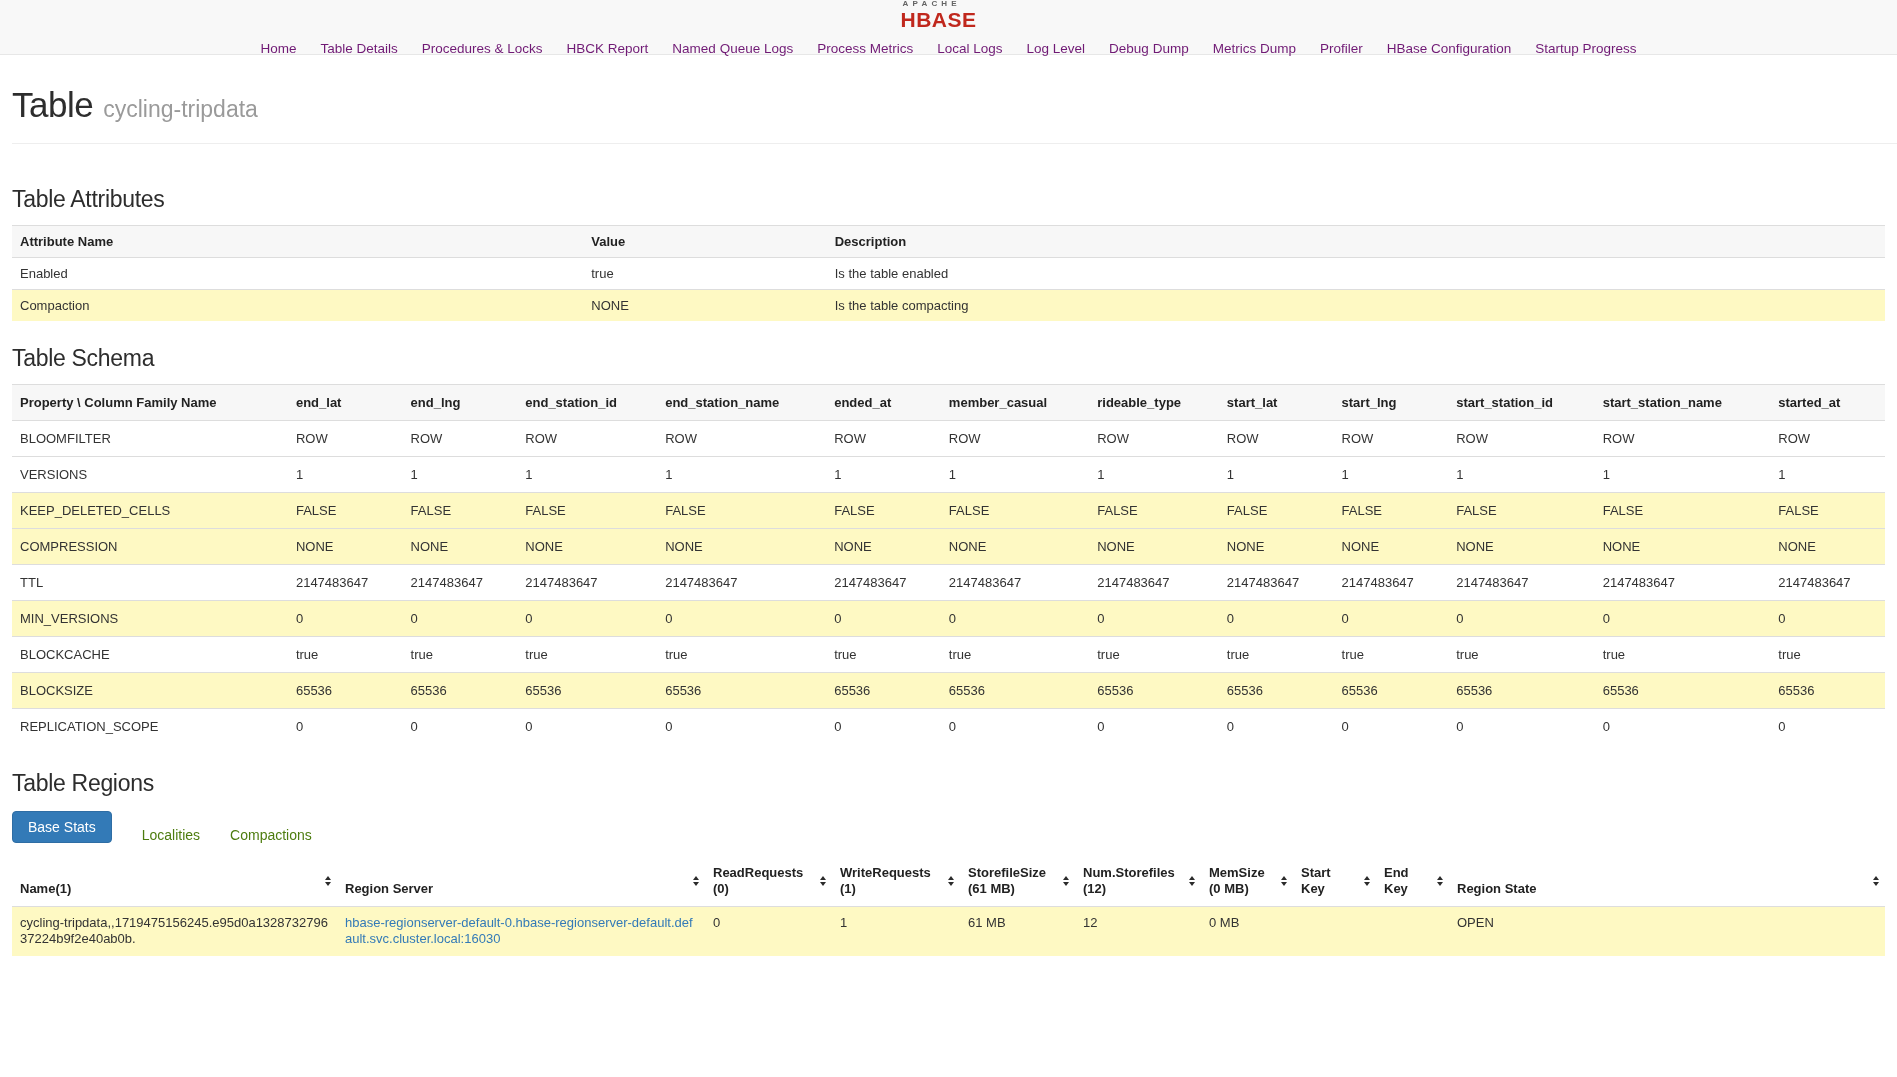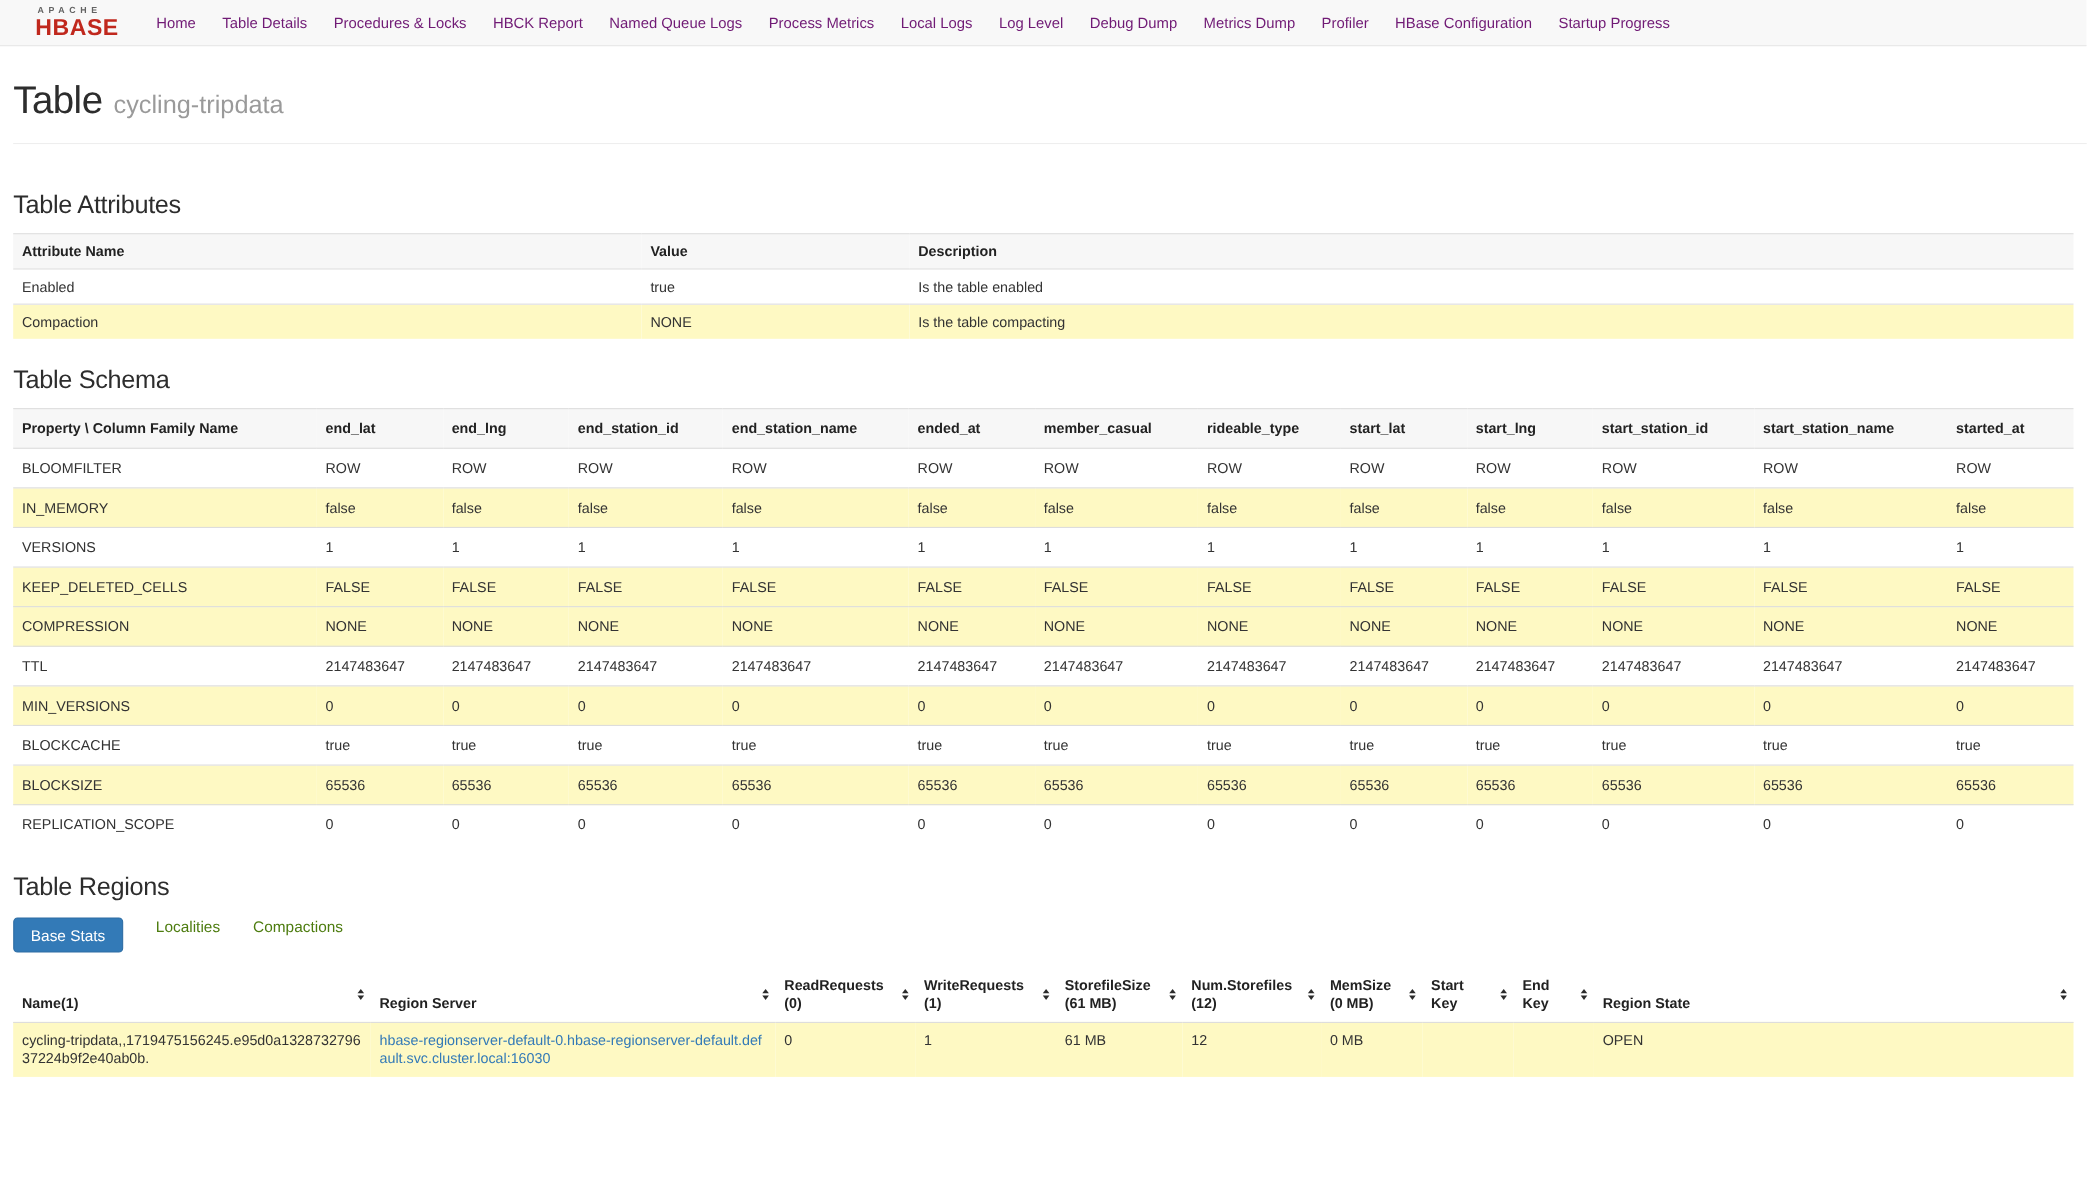--- a/index.html
+++ b/index.html
@@ -5,22 +5,22 @@
   * { box-sizing: border-box; margin: 0; padding: 0; }
   html, body {
     width: 1897px; height: 1077px; overflow: hidden;
     background: #fff; color: #333;
     font-family: "Liberation Sans", "DejaVu Sans", sans-serif;
     font-size: 13px;
   }
   
   .navbar {
     display: flex; align-items: center;
-    height: 42px; padding: 0 30px;
-    background: #f8f8f8; border-bottom: 1px solid #e7e7e7;
+    height: 55px; padding: 0 14px;
+    background: #f8f8f8; border-bottom: 1px solid #e7e7e7; flex-direction: column;
   }
   .brand { display: flex; flex-direction: column; line-height: 1; margin: 0 22px 0 2px; text-decoration: none; cursor: pointer; }
   .brand .apache {
     font-size: 8px; font-weight: bold; color: #636363;
     letter-spacing: 4.2px; margin-bottom: 1px; margin-left: 2px;
   }
   .brand .hbase {
     font-size: 21px; font-weight: 800; color: #c0281d;
     letter-spacing: 0.5px; font-stretch: condensed;
   }
@@ -43,21 +43,21 @@
   th, td { text-align: left; vertical-align: top; border-top: 1px solid #ddd; padding: 8px; font-size: 13px; }
   thead th { font-weight: bold; color: #222; }
   tbody tr.striped { background: #fef9c3; }
   
   .shaded-head thead tr { background: #f7f7f7; }
   .shaded-head thead th { border-bottom: 1px solid #ddd; }
   #schema-table th, #schema-table td { padding: 10px 8px; }
   #schema-table { table-layout: auto; }
   #attr-table td, #attr-table th { overflow: hidden; }
   
-  .tabs { display: flex; align-items: flex-start; margin: 0 0 14px 0; }
+  .tabs { display: flex; align-items: flex-end; margin: 0 0 14px 0; }
   .tab-button {
     background: #337ab7; border: 1px solid #2e6da4; color: #fff;
     font-size: 14px; padding: 7px 15px; border-radius: 4px; cursor: pointer;
     font-family: inherit;
   }
   .tab-link { color: #4d7c0f; text-decoration: none; font-size: 14px; margin-left: 30px; cursor: pointer; }
   #regions-table thead th {
     vertical-align: bottom; position: relative; padding-right: 20px;
     border-top: none; border-bottom: 1px solid #ddd; cursor: pointer; line-height: 1.25;
   }
@@ -191,35 +191,20 @@
             <td>ROW</td>
             <td>ROW</td>
             <td>ROW</td>
             <td>ROW</td>
             <td>ROW</td>
             <td>ROW</td>
             <td>ROW</td>
             <td>ROW</td>
             <td>ROW</td>
             <td>ROW</td>
-          </tr>
-          <tr class="striped">
-            <td>IN_MEMORY</td>
-            <td>false</td>
-            <td>false</td>
-            <td>false</td>
-            <td>false</td>
-            <td>false</td>
-            <td>false</td>
-            <td>false</td>
-            <td>false</td>
-            <td>false</td>
-            <td>false</td>
-            <td>false</td>
-            <td>false</td>
           </tr>
           <tr>
             <td>VERSIONS</td>
             <td>1</td>
             <td>1</td>
             <td>1</td>
             <td>1</td>
             <td>1</td>
             <td>1</td>
             <td>1</td>

